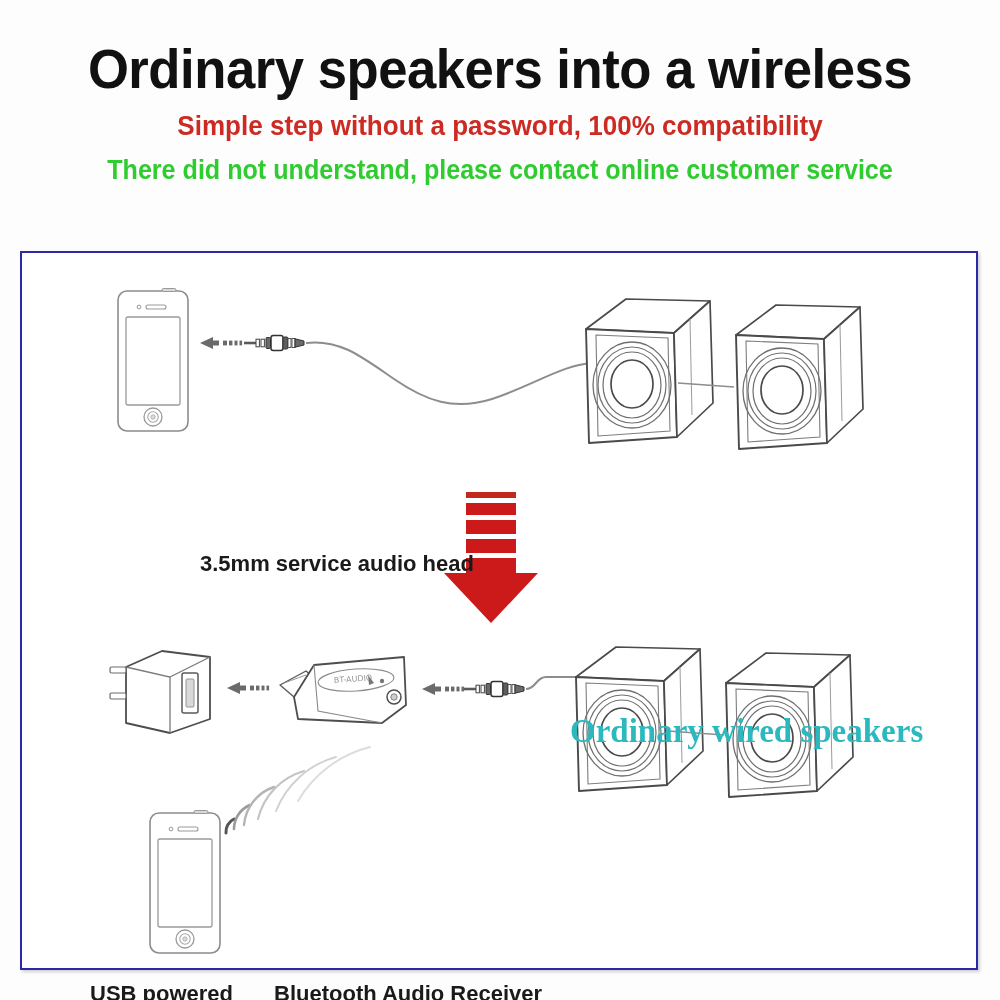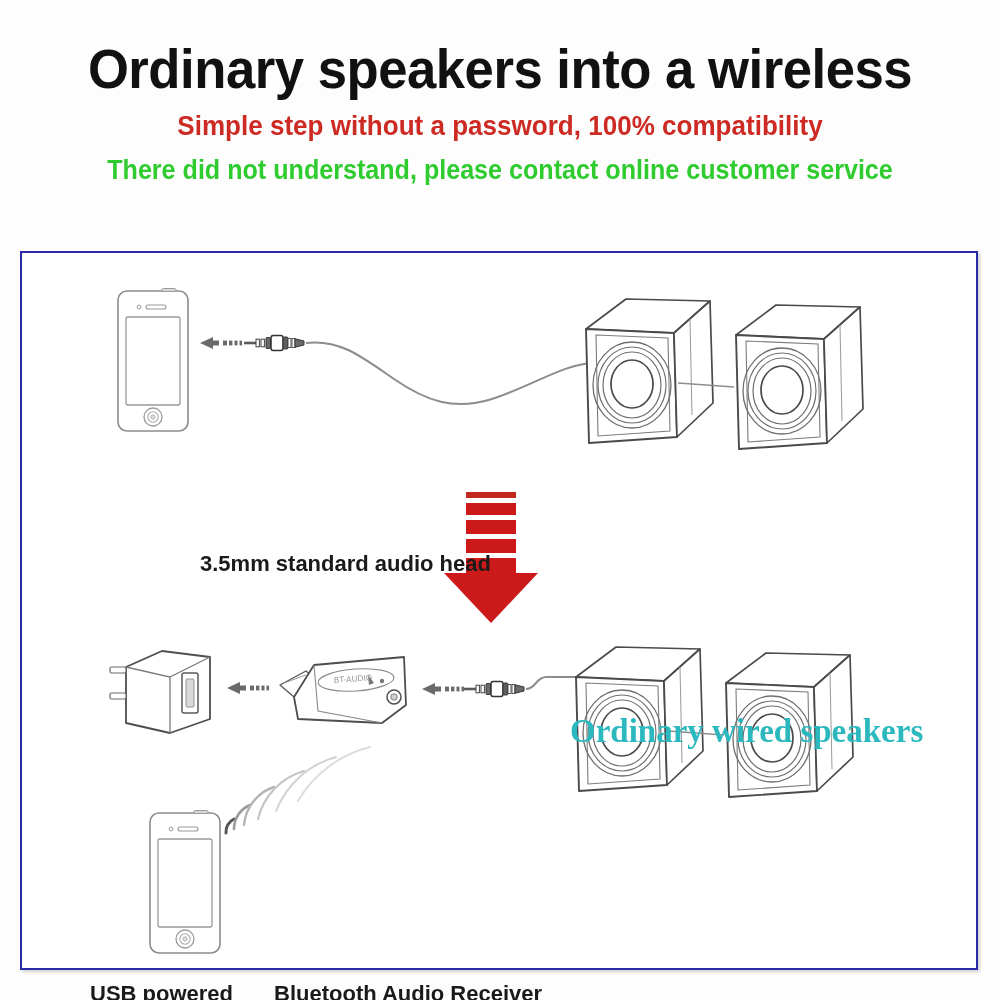--- a/index.html
+++ b/index.html
@@ -199,21 +199,21 @@
       <g fill="none" stroke-linecap="round">
         <path d="M204,580 A14,14 0 0 1 212,566" stroke="#555" stroke-width="3"></path>
         <path d="M212,576 A26,26 0 0 1 228,552" stroke="#9a9a9a" stroke-width="2.6"></path>
         <path d="M222,572 A44,44 0 0 1 252,534" stroke="#b4b4b4" stroke-width="2.4"></path>
         <path d="M236,566 A66,66 0 0 1 282,518" stroke="#c4c4c4" stroke-width="2.2"></path>
         <path d="M254,558 A90,90 0 0 1 314,504" stroke="#d2d2d2" stroke-width="2"></path>
         <path d="M276,548 A116,116 0 0 1 348,494" stroke="#dcdcdc" stroke-width="2"></path>
       </g>
     </svg>
 
-    <div class="lbl lbl-black lbl-plug">3.5mm standard audio head</div>
+    <div class="lbl lbl-black lbl-plug">3.5mm service audio head</div>
 
     <div class="lbl lbl-wired">Ordinary wired speakers</div>
 
     <div class="lbl lbl-black lbl-usb">USB powered</div>
 
     <div class="lbl lbl-black lbl-bt-recv">Bluetooth Audio Receiver</div>
 
   </div>
 </div>
 

